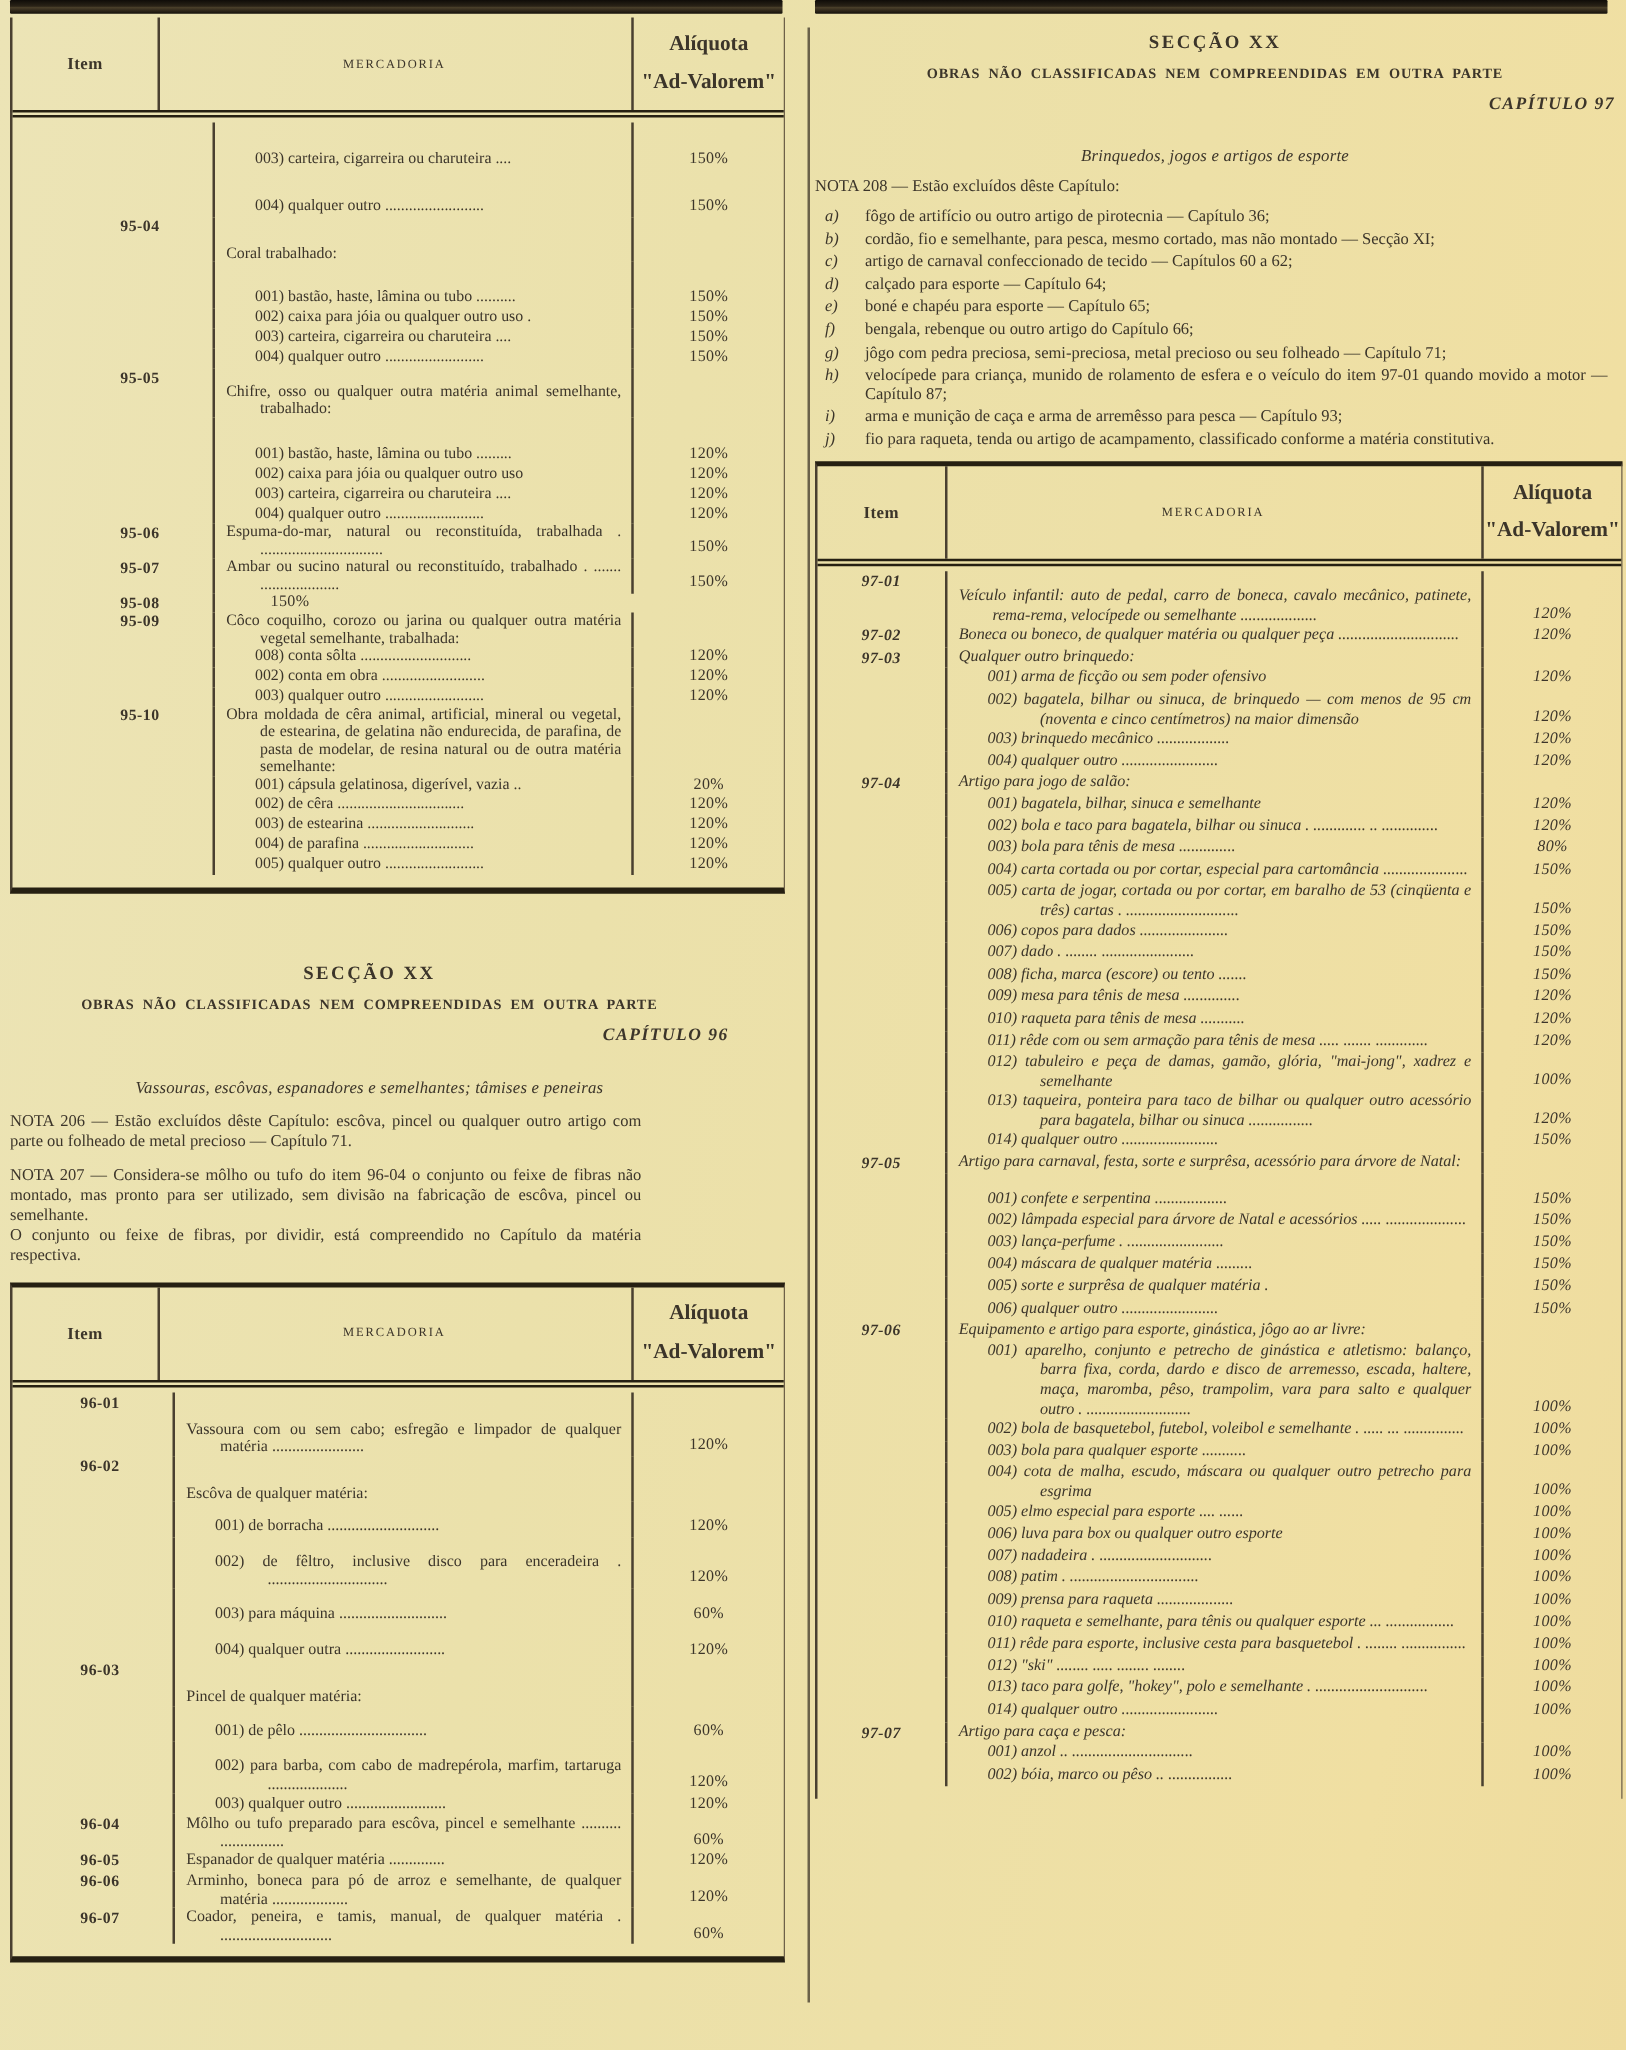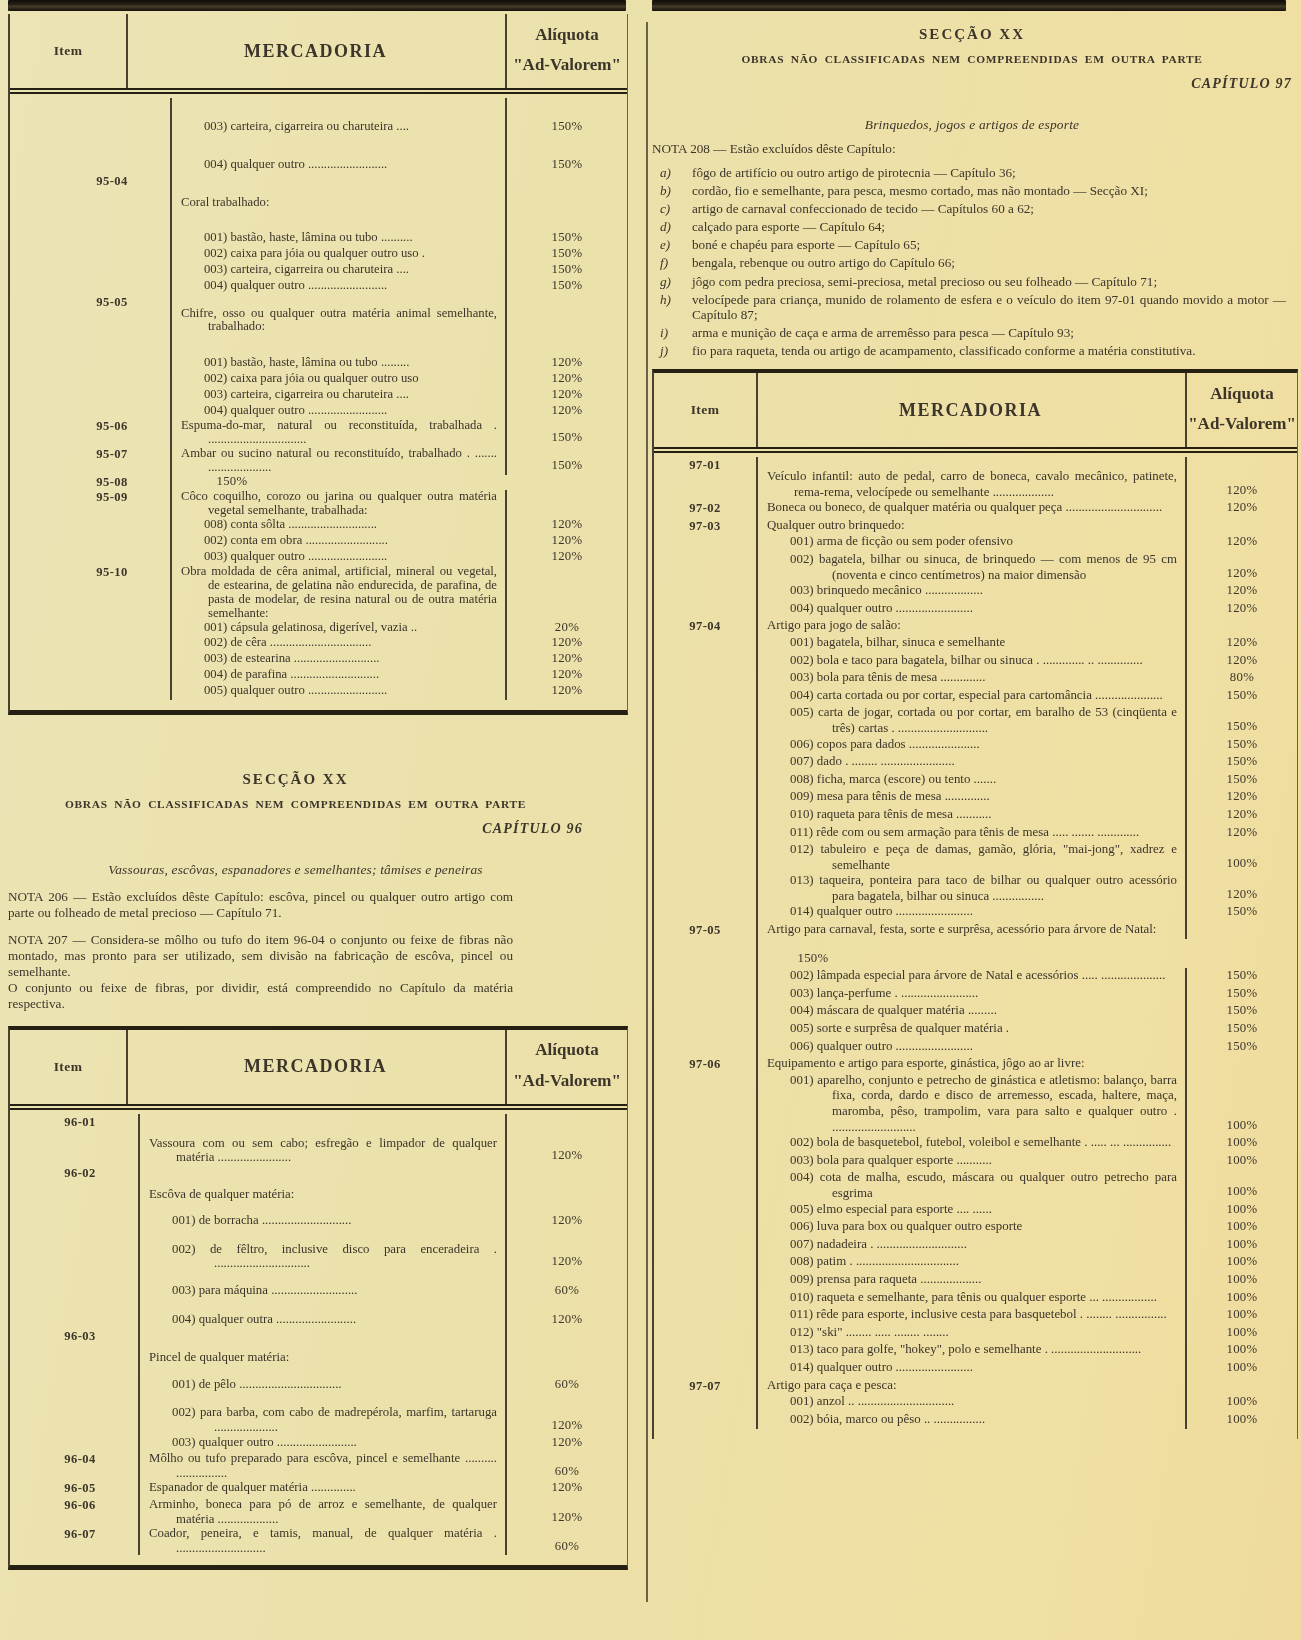--- a/index.html
+++ b/index.html
@@ -27,31 +27,31 @@
   .tbl-upper{border-bottom:5px solid var(--rule-dark);}
   .tbl-lower{border-top:4px solid var(--rule-dark);border-bottom:5px solid var(--rule-dark);margin-top:14px;}
   .tbl-right{border-top:4px solid var(--rule-dark);margin-top:10px;border-left:2px solid var(--rule);}
   .thead{display:flex;align-items:stretch;height:80px;border-bottom:6px double var(--rule-dark);}
   .c-item{flex:0 0 118px;border-right:2px solid var(--rule);display:flex;flex-direction:column;align-items:center;}
   .tbl-right .c-item{flex:0 0 104px;}
   .c-desc{flex:1;border-right:2px solid var(--rule);padding:0 8px 0 6px;}
   .c-val{flex:0 0 120px;display:flex;flex-direction:column;justify-content:flex-end;align-items:center;padding-bottom:2px;}
   .tbl-right .c-val{flex:0 0 110px;}
   .th-item{justify-content:center;font-size:13.5px;font-weight:bold;letter-spacing:.4px;}
-  .th-desc{display:flex;align-items:center;justify-content:center;font-size:18px;font-weight:bold;letter-spacing:1.5px;}
+  .th-desc{display:flex;align-items:center;justify-content:center;font-size:10px;font-weight:normal;letter-spacing:1.5px;}
   .th-val{justify-content:space-evenly;font-size:17px;font-weight:bold;text-align:center;}
   .tbody{padding:4px 0 10px;}
   .row{display:flex;align-items:stretch;}
   .row .c-item{font-size:12.6px;font-weight:bold;letter-spacing:.4px;padding-top:1px;}
   .row .c-val{font-size:12.8px;letter-spacing:.3px;}
   .t-main{padding-left:30px;text-indent:-27px;text-align:justify;}
   .t-sub{margin-left:26px;padding-left:42px;text-indent:-42px;text-align:justify;overflow-wrap:anywhere;}
   .tbl-upper .row{line-height:13.8px;font-size:12.7px;margin-left:44px;}
   .tbl-lower .row{line-height:14.6px;font-size:12.8px;margin-left:12px;}
-  .tbl-right .row{line-height:15.6px;font-size:12.9px;}
+  .tbl-right .row{line-height:15.6px;font-size:12.9px;font-style:italic;}
   .g1 > *{padding-top:12px;}
   .g2 > *{padding-top:22px;}
 
   
   .sect{width:100%;}
   .sect-left{width:575px;padding-top:56px;}
   .sect-right{padding-top:12px;width:640px;}
   .h-sec{text-align:center;font-size:15px;font-weight:bold;letter-spacing:2px;}
   .h-caps{text-align:center;font-size:11.4px;font-weight:bold;letter-spacing:.7px;margin-top:10px;word-spacing:3px;}
   .h-cap{text-align:right;font-size:14px;font-weight:bold;font-style:italic;letter-spacing:1.2px;margin-top:11px;}
@@ -724,20 +724,23 @@
             <div class="c-item">97-05</div>
             <div class="c-desc">
               <div class="t-main">Artigo para carnaval, festa, sorte e surprêsa, acessório para árvore de Natal:</div>
             </div>
             <div class="c-val">
               <span></span>
             </div>
           </div>
           <div class="row g1">
             <div class="c-item"></div>
+            <div class="c-desc">
+              <div class="t-sub">001) confete e serpentina ..................</div>
+            </div>
             <div class="c-val">
               <span>150%</span>
             </div>
           </div>
           <div class="row">
             <div class="c-item"></div>
             <div class="c-desc">
               <div class="t-sub">002) lâmpada especial para árvore de Natal e acessórios ..... ....................</div>
             </div>
             <div class="c-val">

